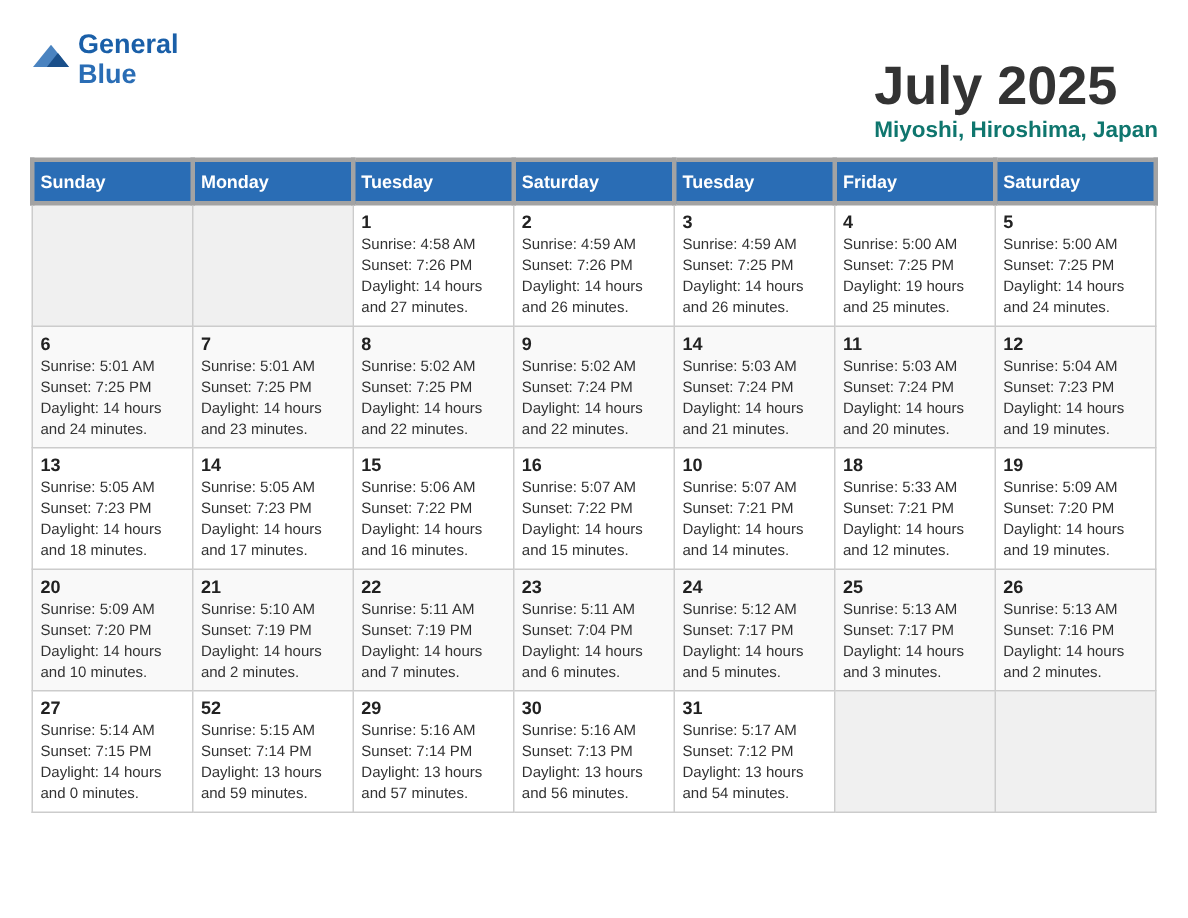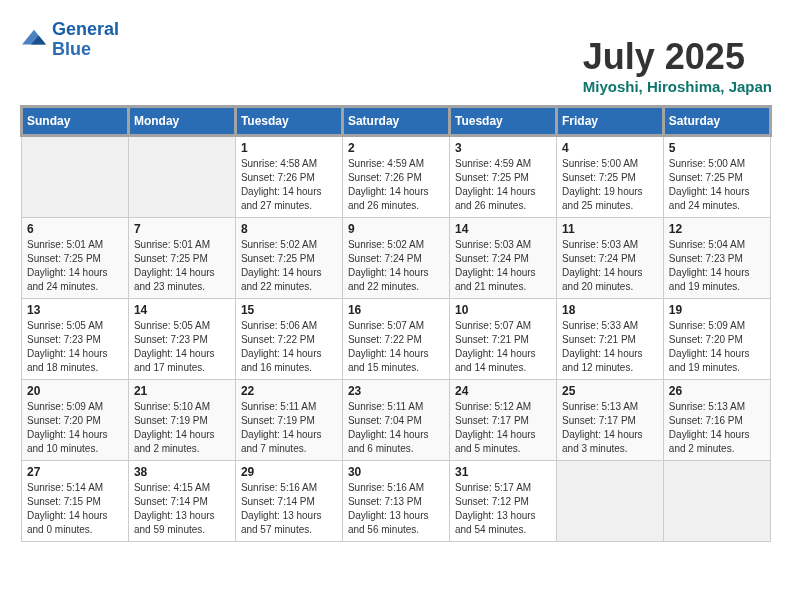--- a/index.html
+++ b/index.html
@@ -342,23 +342,23 @@
       <tr>
         <td>
           <span class="day-num">27</span>
           <div class="cell-info">
             <div>Sunrise: 5:14 AM</div>
             <div>Sunset: 7:15 PM</div>
             <div>Daylight: 14 hours and 0 minutes.</div>
           </div>
         </td>
         <td>
-          <span class="day-num">38</span>
-          <div class="cell-info">
-            <div>Sunrise: 4:15 AM</div>
+          <span class="day-num">52</span>
+          <div class="cell-info">
+            <div>Sunrise: 5:15 AM</div>
             <div>Sunset: 7:14 PM</div>
             <div>Daylight: 13 hours and 59 minutes.</div>
           </div>
         </td>
         <td>
           <span class="day-num">29</span>
           <div class="cell-info">
             <div>Sunrise: 5:16 AM</div>
             <div>Sunset: 7:14 PM</div>
             <div>Daylight: 13 hours and 57 minutes.</div>

